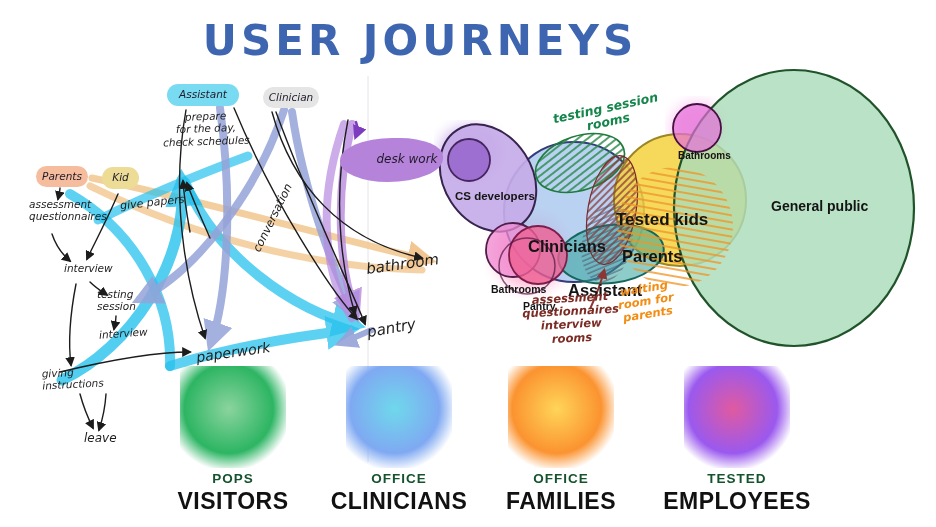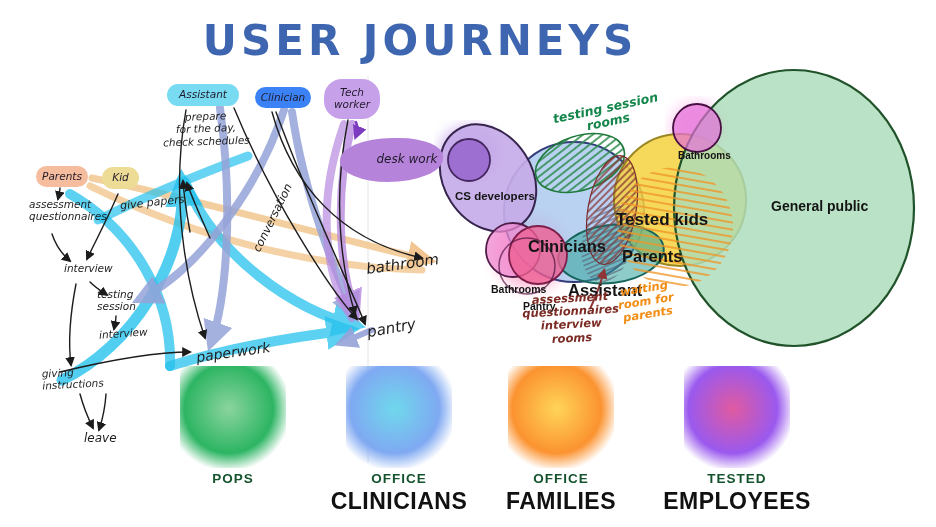--- a/index.html
+++ b/index.html
@@ -12,21 +12,21 @@
 
   
   .hw{position:absolute;font-family:"DejaVu Sans",sans-serif;font-style:italic;
       color:#1d1d1d;white-space:pre-line;line-height:1.18;font-size:10.5px;}
   .pill{position:absolute;display:flex;align-items:center;justify-content:center;
         border-radius:14px;font-family:"DejaVu Sans",sans-serif;font-style:italic;
         font-size:10.5px;color:#201a2a;text-align:center;white-space:pre-line;line-height:1.1;}
   .p-parents{left:36px;top:166px;width:52px;height:21px;background:#f5bc9d;}
   .p-kid{left:102px;top:167px;width:37px;height:22px;background:#ecdc96;}
   .p-assistant{left:167px;top:84px;width:72px;height:22px;background:#79dbf2;}
-  .p-clinician{left:255px;top:87px;width:56px;height:21px;background:#3b82f6;}
+  .p-clinician{left:263px;top:87px;width:56px;height:21px;background:#e5e5e5;}
   .p-tech{left:324px;top:79px;width:56px;height:40px;background:#c7a0ea;border-radius:18px;}
   .p-desk{left:340px;top:138px;width:72px;height:44px;background:#b583da;
           border-radius:55% 45% 58% 50%;font-size:12px;padding-left:31px;}
   .n-prepare{left:158px;top:110px;width:96px;text-align:center;transform:rotate(-2deg);}
   .n-assess{left:29px;top:198px;}
   .n-givepapers{left:120px;top:197px;transform:rotate(-6deg);font-size:11px;}
   .n-interview1{left:64px;top:262px;}
   .n-testing{left:97px;top:288px;}
   .n-interview2{left:99px;top:327px;transform:rotate(-4deg);}
   .n-instr{left:42px;top:366px;transform:rotate(-3deg);}
@@ -174,22 +174,20 @@
       <circle cx="697" cy="128" r="24" fill="#e66fd8" fill-opacity=".7" stroke="#470f42" stroke-width="1.8"></circle>
 
       <path d="M590,309 C596,296 600,286 604,271" fill="none" stroke="#8e3535" stroke-width="2" marker-end="url(#aRed)"></path>
     </g>
   </svg>
 
   <div class="pill p-parents">Parents</div>
   <div class="pill p-kid">Kid</div>
   <div class="pill p-assistant">Assistant</div>
   <div class="pill p-clinician">Clinician</div>
-  <div class="pill p-tech">Tech
-worker</div>
   <div class="pill p-desk">desk work</div>
 
   <div class="hw n-prepare">prepare
 for the day,
 check schedules</div>
   <div class="hw n-assess">assessment
 questionnaires</div>
   <div class="hw n-givepapers">give papers</div>
   <div class="hw n-interview1">interview</div>
   <div class="hw n-testing">testing
@@ -220,20 +218,21 @@
 interview
 rooms</div>
   <div class="ann a-waiting">waiting
 room for
 parents</div>
 
   <div>
       <div class="leg-col leg-c1">
         <div class="ball" style="background: radial-gradient(circle at 46% 42%, rgb(139, 212, 158) 0%, rgb(45, 181, 99) 54%, rgba(255, 255, 255, 0) 76%);"></div>
         <div class="leg-sub">POPS</div>
+        <div class="leg-main">VISITORS</div>
       </div>
       <div class="leg-col leg-c2">
         <div class="ball" style="background: radial-gradient(circle at 46% 42%, rgb(111, 216, 236) 0%, rgb(127, 169, 242) 54%, rgba(255, 255, 255, 0) 76%);"></div>
         <div class="leg-sub">OFFICE</div>
         <div class="leg-main">CLINICIANS</div>
       </div>
       <div class="leg-col leg-c3">
         <div class="ball" style="background: radial-gradient(circle at 46% 42%, rgb(255, 213, 88) 0%, rgb(251, 147, 48) 54%, rgba(255, 255, 255, 0) 76%);"></div>
         <div class="leg-sub">OFFICE</div>
         <div class="leg-main">FAMILIES</div>

